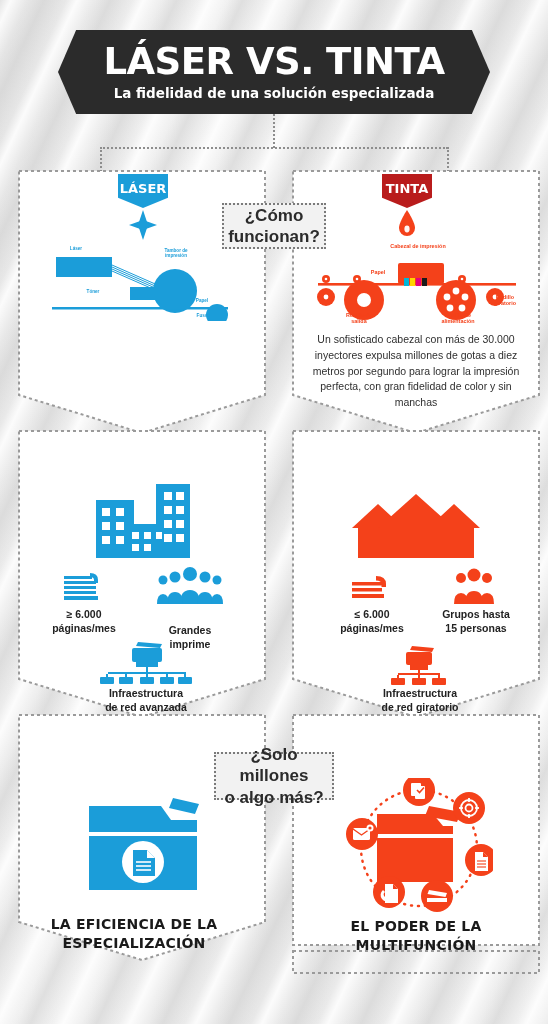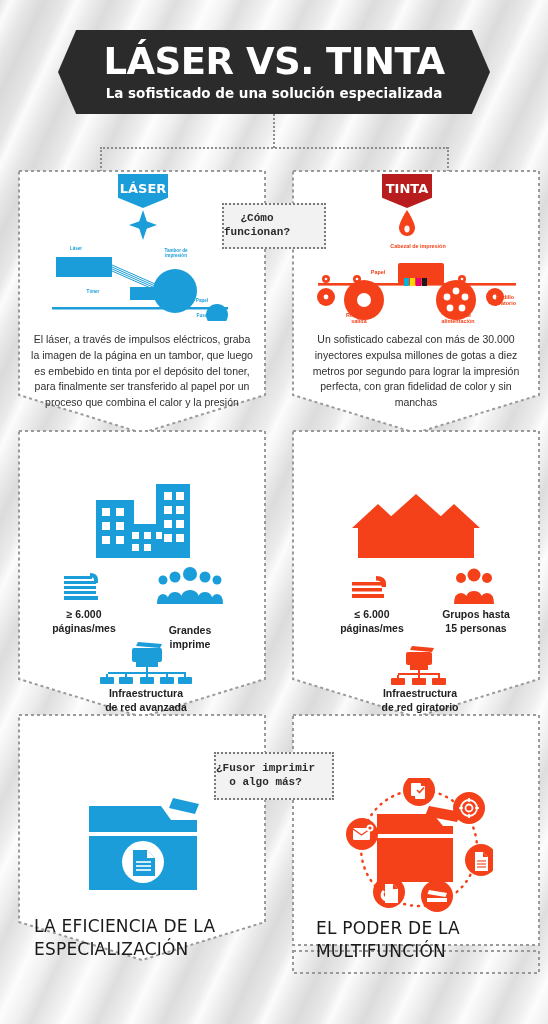--- a/index.html
+++ b/index.html
@@ -55,38 +55,38 @@
     font-family:"DejaVu Sans", sans-serif;
   }
   .badge.blue{background:#1b9dd9;}
   .badge.orange{background:#b91c1c;}
 
   
   .qbox{
     position:absolute;
     background:#f2f2f2;
     border:2px dotted #7a7a7a;
-    display:flex;align-items:center;
+    display:flex;align-items:center;justify-content:center;
     text-align:center;
-    font-size:11px;font-weight:bold;color:#2b2b2b;line-height:1.25;
-    font-family:Liberation Mono, monospace;
+    font-size:17px;font-weight:bold;color:#2b2b2b;line-height:1.25;
+    font-family:Liberation Sans, sans-serif;
     z-index:6;
   }
 
   
   .body-text{
     position:absolute;text-align:center;font-size:10.5px;line-height:1.5;
     color:#2f2f2f;
   }
   .stat-label{
     position:absolute;text-align:center;font-size:10.5px;font-weight:bold;
     color:#222;line-height:1.35;
   }
   .section-title{
-    position:absolute;font-size:17px;font-weight:normal;
+    position:absolute;text-align:center;font-size:14px;font-weight:bold;
     color:#1a1a1a;line-height:1.35;letter-spacing:0.2px;
     font-family:"DejaVu Sans", sans-serif;
   }
   .micro-label{
     position:absolute;font-size:4.6px;color:#1b9dd9;text-align:center;
     line-height:1.15;font-weight:bold;
   }
   .micro-label.or2{color:#f4411a;font-size:5.4px;}
   svg{display:block;}
 </style>
@@ -94,21 +94,21 @@
 <body>
 
 <div id="bg-texture"></div>
 
 <div id="root">
 
   <div class="ribbon-wrap">
     <div class="ribbon-shape"></div>
     <div class="ribbon-inner">
       <div id="title-main">LÁSER VS. TINTA</div>
-      <div id="title-sub">La sofisticado de una solución especializada</div>
+      <div id="title-sub">La fidelidad de una solución especializada</div>
     </div>
   </div>
 
   <div class="dline v" style="left:273px;top:114px;height:34px;"></div>
   <div class="dline h" style="left:100px;top:147px;width:348px;"></div>
   <div class="dline v" style="left:100px;top:147px;height:25px;"></div>
   <div class="dline v" style="left:447px;top:147px;height:25px;"></div>
 
   <div style="position:absolute;left:18px;top:170px;width:248px;height:266px;">
     <svg width="248" height="266" viewBox="0 0 248 266">
@@ -199,21 +199,20 @@
   </div>
   <div class="micro-label or2" style="left:370px;top:243px;width:96px;">Cabezal de impresión</div>
   <div class="micro-label or2" style="left:364px;top:269px;width:28px;">Papel</div>
   <div class="micro-label or2" style="left:330px;top:312px;width:58px;white-space:pre-line;">Rodillo de
 salida</div>
   <div class="micro-label or2" style="left:424px;top:312px;width:68px;white-space:pre-line;">Rodillo de
 alimentación</div>
   <div class="micro-label or2" style="left:481px;top:294px;width:48px;white-space:pre-line;">Rodillo
 giratorio</div>
 
-  <div class="body-text" style="left:30px;top:332px;width:224px;">El láser, a través de impulsos eléctricos, graba la imagen de la página en un tambor, que luego es embebido en tinta por el depósito del toner, para finalmente ser transferido al papel por un proceso que combina el calor y la presión</div>
   <div class="body-text" style="left:304px;top:332px;width:224px;">Un sofisticado cabezal con más de 30.000 inyectores expulsa millones de gotas a diez metros por segundo para lograr la impresión perfecta, con gran fidelidad de color y sin manchas</div>
 
   <div style="position:absolute;left:18px;top:430px;width:248px;height:290px;">
     <svg width="248" height="290" viewBox="0 0 248 290">
       <polygon points="1,1 247,1 247,249 124,287 1,249" fill="#ffffff" stroke="#9a9a9a" stroke-width="2" stroke-dasharray="3,3"></polygon>
     </svg>
   </div>
   <div style="position:absolute;left:292px;top:430px;width:248px;height:290px;">
     <svg width="248" height="290" viewBox="0 0 248 290">
       <polygon points="1,1 247,1 247,249 124,287 1,249" fill="#ffffff" stroke="#9a9a9a" stroke-width="2" stroke-dasharray="3,3"></polygon>
@@ -381,21 +380,21 @@
     </svg>
   </div>
   <div style="position:absolute;left:292px;top:950px;width:248px;height:24px;">
     <svg width="248" height="24" viewBox="0 0 248 24">
       <rect x="1" y="1" width="246" height="22" fill="none" stroke="#9a9a9a" stroke-width="2" stroke-dasharray="3,3"></rect>
     </svg>
   </div>
 
   <div class="qbox" style="left:214px;top:752px;width:120px;height:48px;">
     <div>
-      <span>¿Fusor imprimir</span><br>
+      <span>¿Solo millones</span><br>
       <span>o algo más?</span>
     </div>
   </div>
 
   <div style="position:absolute;left:85px;top:790px;">
     <svg width="116" height="102" viewBox="0 0 116 102">
       <path d="M88 8 L114 14 L110 24 L84 18 Z" fill="#1b9dd9"></path>
       <path d="M4 16 h72 l10 14 h-82 z" fill="#1b9dd9"></path>
       <rect x="4" y="30" width="108" height="12" fill="#1b9dd9"></rect>
       <rect x="4" y="46" width="108" height="54" fill="#1b9dd9"></rect>

